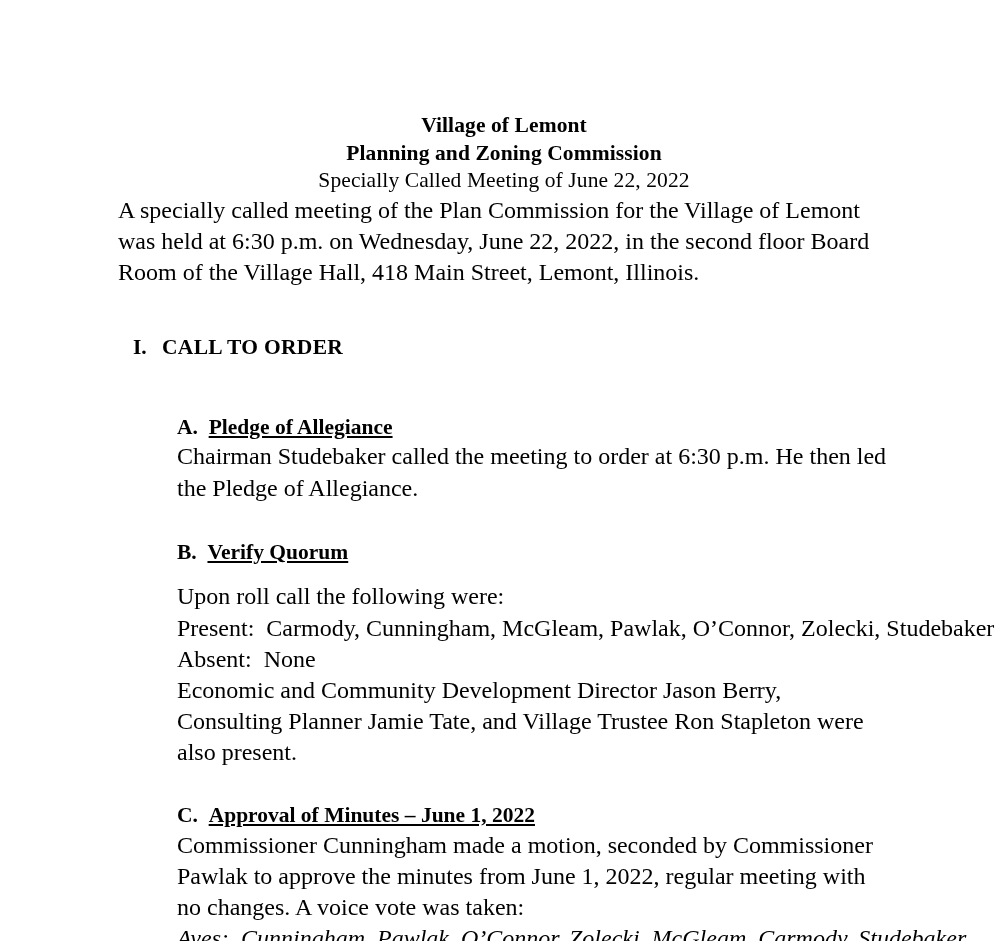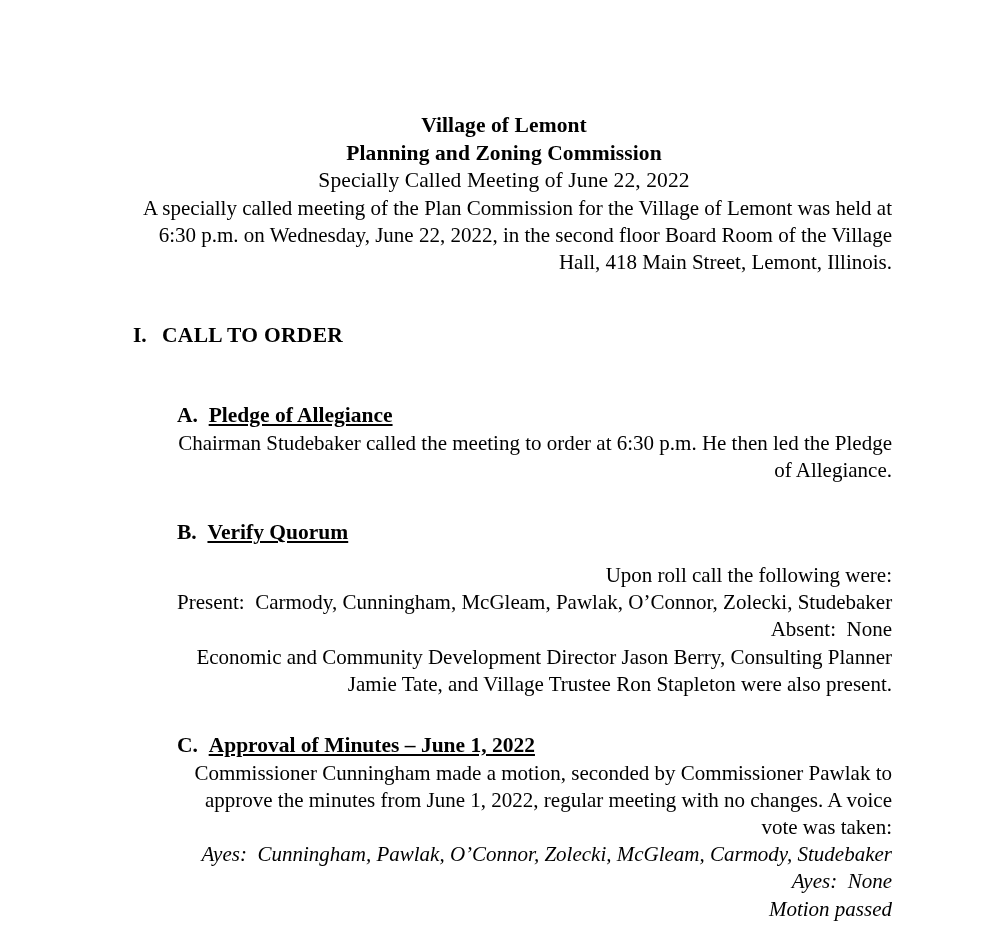--- a/index.html
+++ b/index.html
@@ -41,23 +41,23 @@
   }
 
   
   .body-wrap {
     padding-left: 118px;
     padding-right: 116px;
   }
 
   p.para {
     margin: 0;
-    font-size: 21px;
+    font-size: 24px;
     line-height: 1.295;
-    text-align: right;
+    text-align: left;
   }
 
   .intro-para {
     margin-top: 28px;
   }
 
   
   .section-roman {
     display: flex;
     margin-top: 46px;

